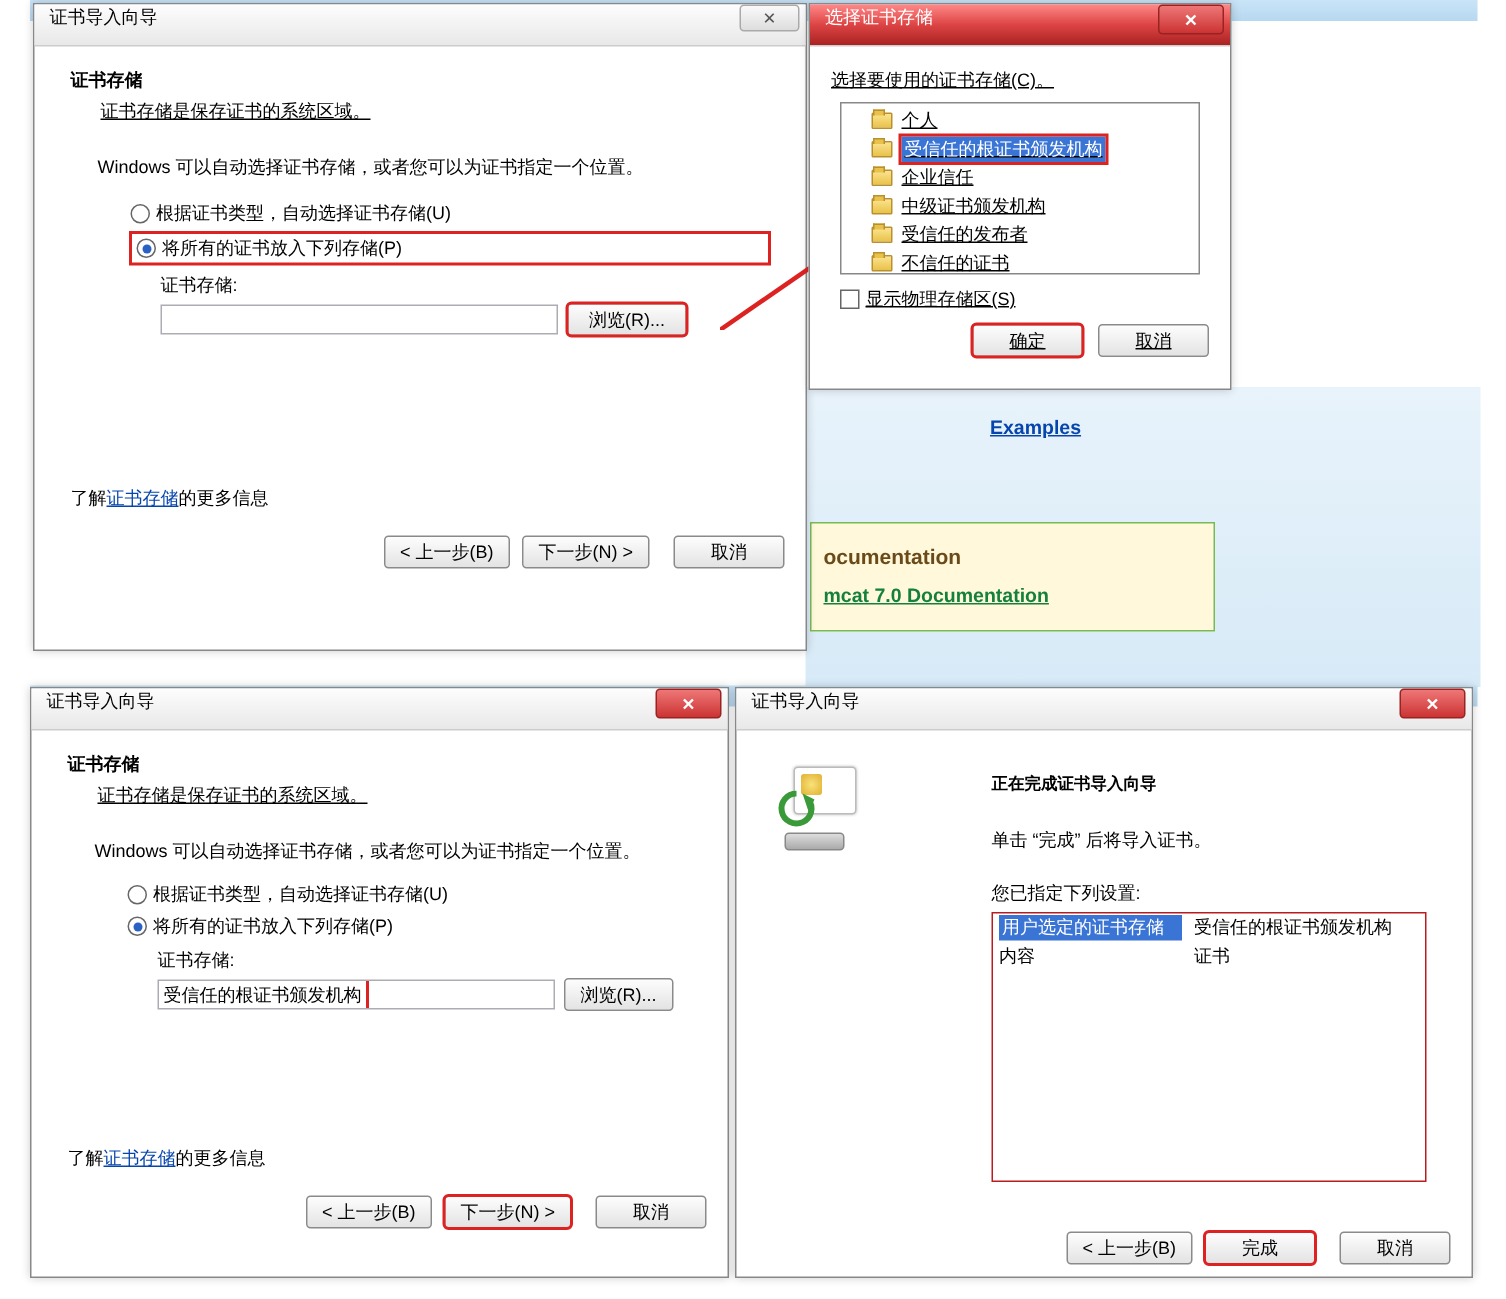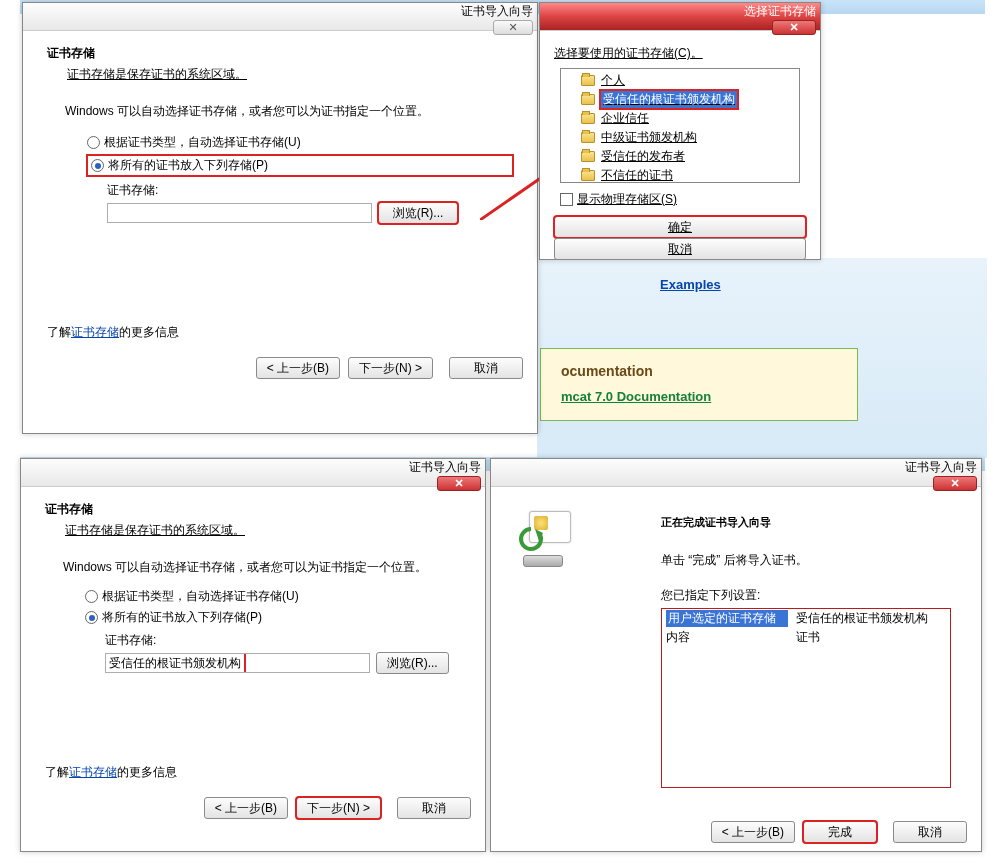--- a/index.html
+++ b/index.html
@@ -17,24 +17,23 @@
     position: absolute;
     background: #fff;
     border: 1px solid #888;
     box-shadow: 0 0 6px rgba(0,0,0,0.2);
   }
   .titlebar {
     height: 28px;
     background: linear-gradient(to bottom, #fdfdfd, #e8e8e8);
     border-bottom: 1px solid #ccc;
     display: flex;
-    align-items: flex-end;
+    align-items: flex-start;
     padding: 0 4px 0 10px;
     position: relative;
-    flex-direction: column;
   }
   .titlebar-red {
     background: linear-gradient(to bottom, #ff8888, #d44, #a22);
     color: #fff;
   }
   .titlebar .title-text { flex: 1; font-size: 12px; }
   .close-btn {
     width: 44px; height: 20px;
     background: linear-gradient(to bottom, #e77, #c33);
     border: 1px solid #922;
@@ -102,22 +101,22 @@
   .bg-strip-top {
     position:absolute; left:20px; top:0; width:965px; height:14px;
     background: linear-gradient(to bottom, #c9e4f8, #b7d8f0);
   }
   .bg-right {
     position:absolute; left:537px; top:258px; width:450px; height:200px;
     background: linear-gradient(to bottom,#e8f3fb,#d7eaf7);
   }
   .examples { position:absolute; left:660px; top:277px; color:#0645ad; text-decoration:underline; font-weight:bold; font-size:13px; }
   .doc-card {
-    position:absolute; left:540px; top:348px; width:318px;
-    background:#fff8db; border:1px solid #7b5; padding:14px 10px 14px 20px;
+    position:absolute; left:540px; top:348px; width:270px;
+    background:#fff8db; border:1px solid #7b5; padding:14px 10px 14px 8px;
     overflow:hidden;
   }
   .doc-card .hdr { color:#6b4a19; font-weight:bold; font-size:14px; margin-bottom:10px; }
   .doc-card .lnk { color:#15803d; font-weight:bold; text-decoration:underline; font-size:13px; margin:2px 0; display:block; }
 
   .bg-strip-mid {
     position:absolute; left:20px; top:457px; width:965px; height:14px;
     background: linear-gradient(to bottom, #c9e4f8, #b7d8f0);
   }
 
@@ -239,21 +238,21 @@
           <span>受信任的发布者</span>
         </div>
       <div class="tree-item">
           <span class="folder-icon"></span>
           <span>不信任的证书</span>
         </div>
     </div>
     <div style="margin:2px 0 8px 6px;">
       <span class="checkbox"></span><span>显示物理存储区(S)</span>
     </div>
-    <div style="display:flex; justify-content:flex-end;flex-direction:column;">
+    <div style="display:flex; gap:10px; justify-content:flex-end;">
       <span class="btn red-outline">确定</span>
       <span class="btn">取消</span>
     </div>
   </div>
 </div>
 
 <div class="window" style="left:20px; top:458px; width:466px; height:394px;">
   <div class="titlebar">
     <span class="title-text">证书导入向导</span>
     <span class="close-btn">✕</span>

